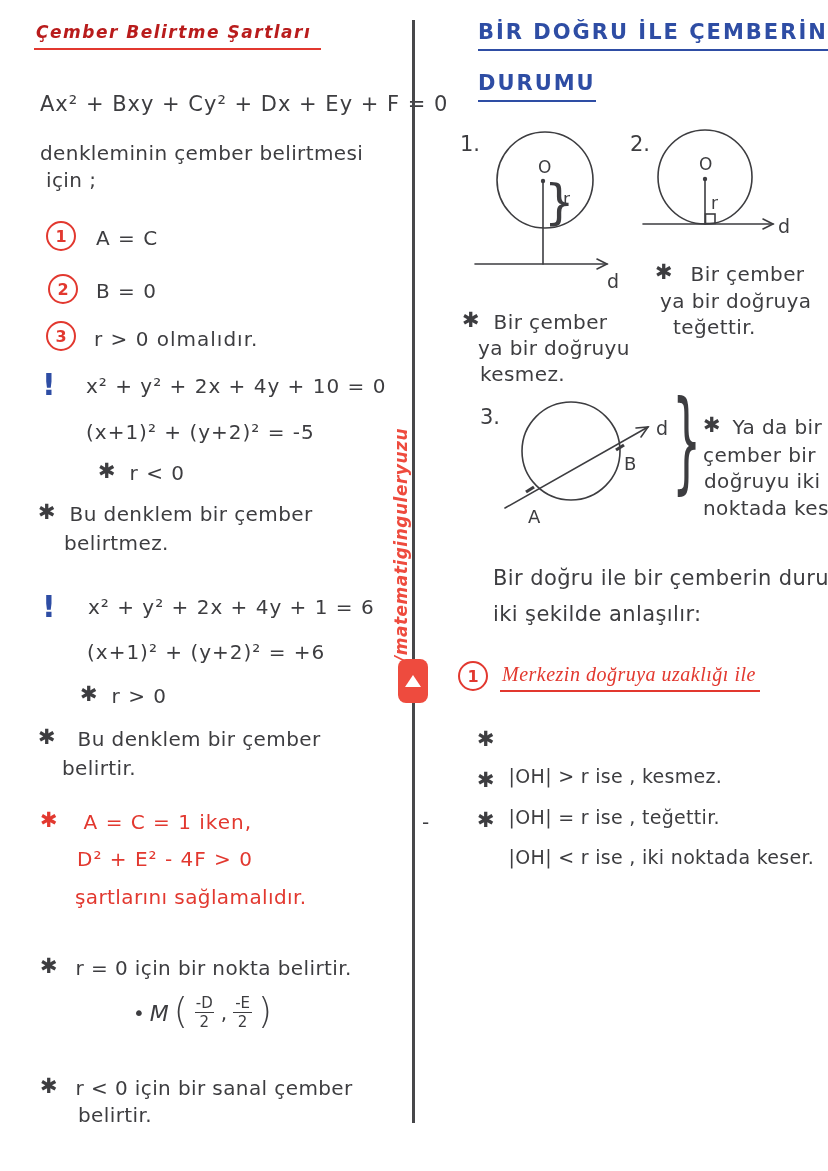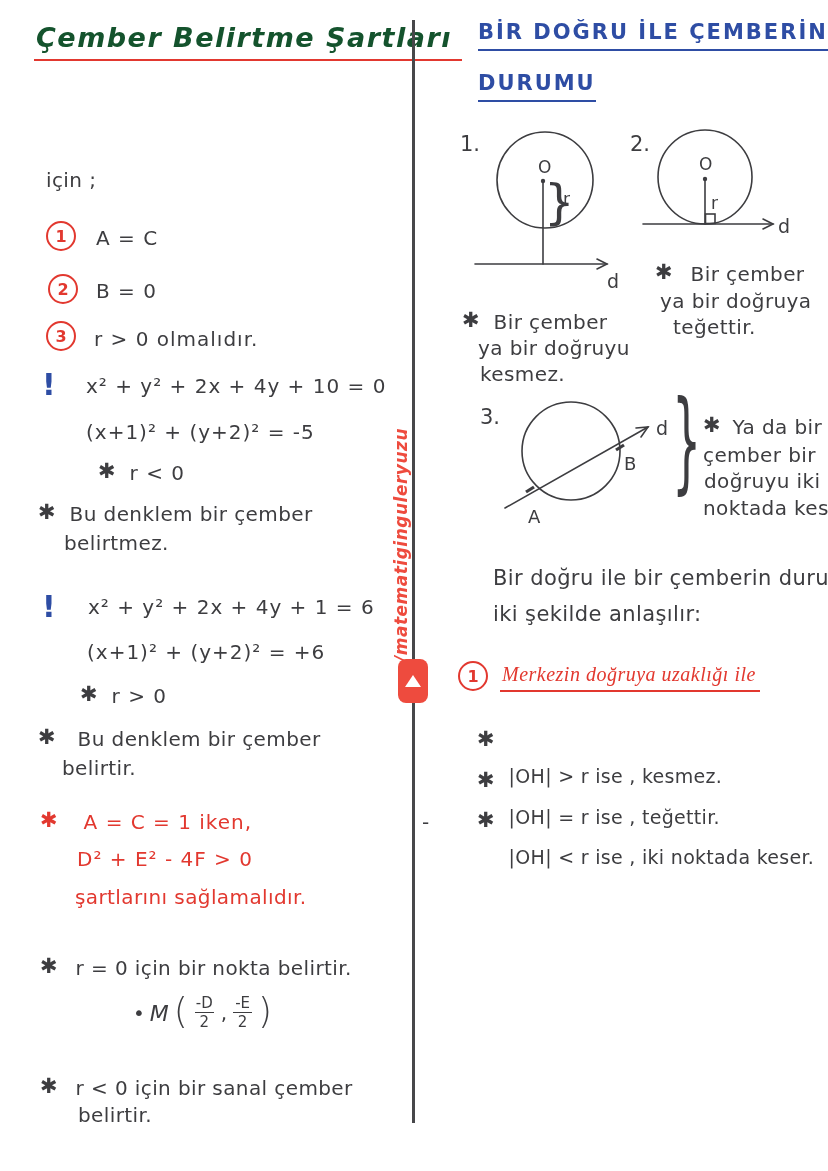--- a/index.html
+++ b/index.html
@@ -3,22 +3,22 @@
 <meta charset="utf-8">
 <style>
   html,body{margin:0;padding:0;background:#fff;}
   .page{position:relative;width:828px;height:1171px;background:#ffffff;overflow:hidden;
         font-family:"DejaVu Sans",sans-serif;color:#3d3d40;}
   .abs{position:absolute;white-space:nowrap;}
   .red{color:#e2382f;}
   .hw{font-size:20px;letter-spacing:.4px;}
   .hw-sm{font-size:19px;letter-spacing:.3px;margin-top:36px;}
   .math{font-size:20px;letter-spacing:1px;}
-  .title-left{font-size:27px;font-weight:bold;font-style:italic;letter-spacing:1.5px;
-              color:#14532d;border-bottom:2.6px solid #e2382f;padding:0 10px 6px 2px;}
+  .title-left{font-size:17px;font-weight:bold;font-style:italic;letter-spacing:1.5px;
+              color:#b91c1c;border-bottom:2.6px solid #e2382f;padding:0 10px 6px 2px;}
   .title-right{display:inline-block;font-size:21px;font-weight:bold;letter-spacing:2px;
                color:#2e4da4;border-bottom:2.4px solid #2e4da4;padding-bottom:5px;}
   .circle-num{width:30px;height:30px;border:2.4px solid #e2382f;border-radius:50%;
               display:flex;align-items:center;justify-content:center;
               color:#e2382f;font-size:16px;font-weight:bold;box-sizing:border-box;}
   .bang{color:#2e4da4;font-size:30px;font-weight:bold;line-height:1;}
   .star{font-size:21px;line-height:1;}
   .row{display:flex;align-items:flex-start;gap:14px;}
   .method-underline{color:#e2382f;border-bottom:2.4px solid #e2382f;padding:0 4px 4px 2px;
                     font-size:20px;font-style:italic;letter-spacing:.5px;}
@@ -40,21 +40,23 @@
   svg text{font-family:"DejaVu Sans",sans-serif;fill:#3d3d40;}
   svg .stroke{stroke:#3d3d40;stroke-width:1.6;fill:none;stroke-linecap:round;}
 </style>
 </head>
 <body>
 
 <div class="page">
 
   <div class="abs title-left" style="left:34px;top:22px;">Çember Belirtme Şartları</div>
 
-
+  <div class="abs math" style="left:40px;top:92px;font-size:21px;">Ax² + Bxy + Cy² + Dx + Ey + F = 0</div>
+
+  <div class="abs hw" style="left:40px;top:141px;">denkleminin  çember  belirtmesi</div>
   <div class="abs hw" style="left:46px;top:168px;">için ;</div>
 
   <div class="abs circle-num" style="left:46px;top:221px;">1</div>
   <div class="abs math" style="left:96px;top:226px;">A = C</div>
 
   <div class="abs circle-num" style="left:48px;top:274px;">2</div>
   <div class="abs math" style="left:96px;top:279px;">B = 0</div>
 
   <div class="abs circle-num" style="left:46px;top:321px;">3</div>
   <div class="abs math" style="left:94px;top:327px;">r &gt; 0   olmalıdır.</div>

